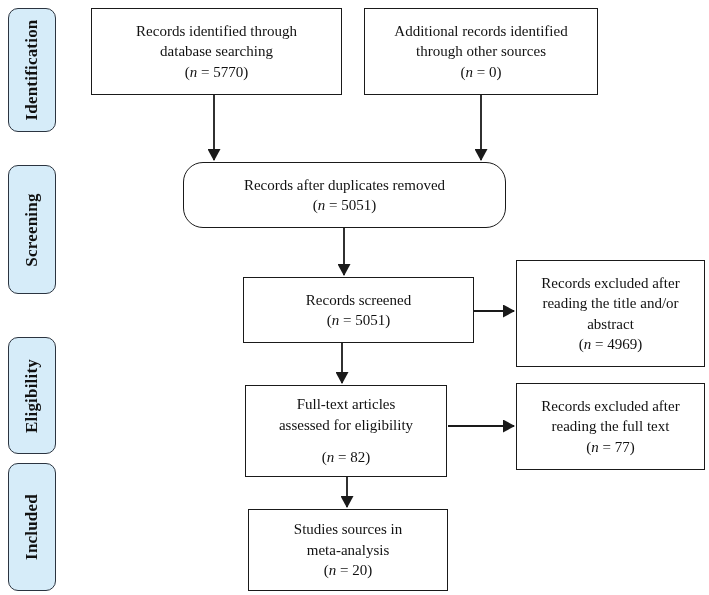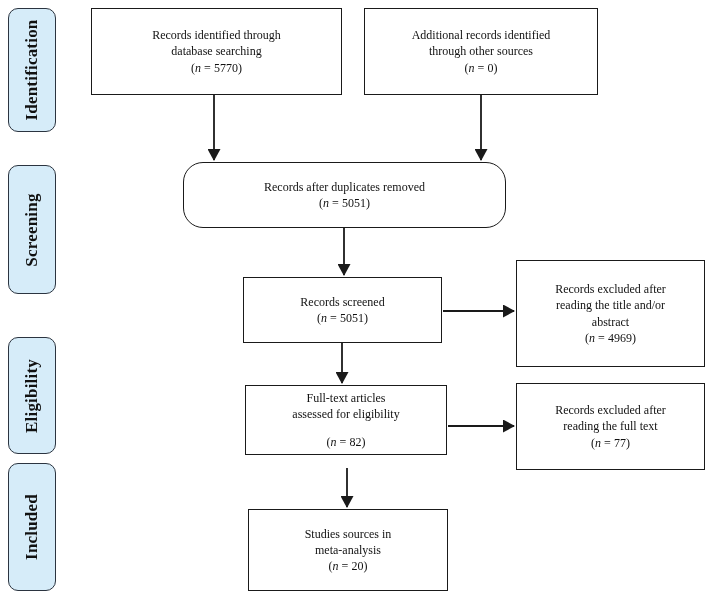--- a/index.html
+++ b/index.html
@@ -46,35 +46,35 @@
   }
   .bx {
     position: absolute;
     background: var(--background);
     border: 1.7px solid var(--box_border);
     display: flex;
     flex-direction: column;
     align-items: center;
     justify-content: center;
     text-align: center;
-    font-size: 12px;
+    font-size: 15px;
     line-height: 1.36;
     padding: 2px 24px;
   }
   .bl { white-space: pre-line; }
   .bn span { white-space: pre; }
   .bn i { font-style: italic; }
 
   
   .b-dbsearch   { left: 91px;  top: 8px;   width: 251px; height: 87px; }
   .b-othersrc   { left: 364px; top: 8px;   width: 234px; height: 87px; }
   .b-dedup      { left: 183px; top: 162px; width: 323px; height: 66px; border-radius: 20px; }
-  .b-screened   { left: 243px; top: 277px; width: 199px; height: 66px; }
+  .b-screened   { left: 243px; top: 277px; width: 231px; height: 66px; }
   .b-excl-title { left: 516px; top: 260px; width: 189px; height: 107px; }
-  .b-fulltext   { left: 245px; top: 385px; width: 202px; height: 70px; gap: 12px; }
+  .b-fulltext   { left: 245px; top: 385px; width: 202px; height: 92px; gap: 12px; }
   .b-excl-full  { left: 516px; top: 383px; width: 189px; height: 87px; }
   .b-included   { left: 248px; top: 509px; width: 200px; height: 82px; }
 
   .s-identification { left: 8px; top: 8px;   width: 48px; height: 124px; }
   .s-screening      { left: 8px; top: 165px; width: 48px; height: 129px; }
   .s-eligibility    { left: 8px; top: 337px; width: 48px; height: 117px; }
   .s-included       { left: 8px; top: 463px; width: 48px; height: 128px; }
 </style>
 </head>
 <body>

